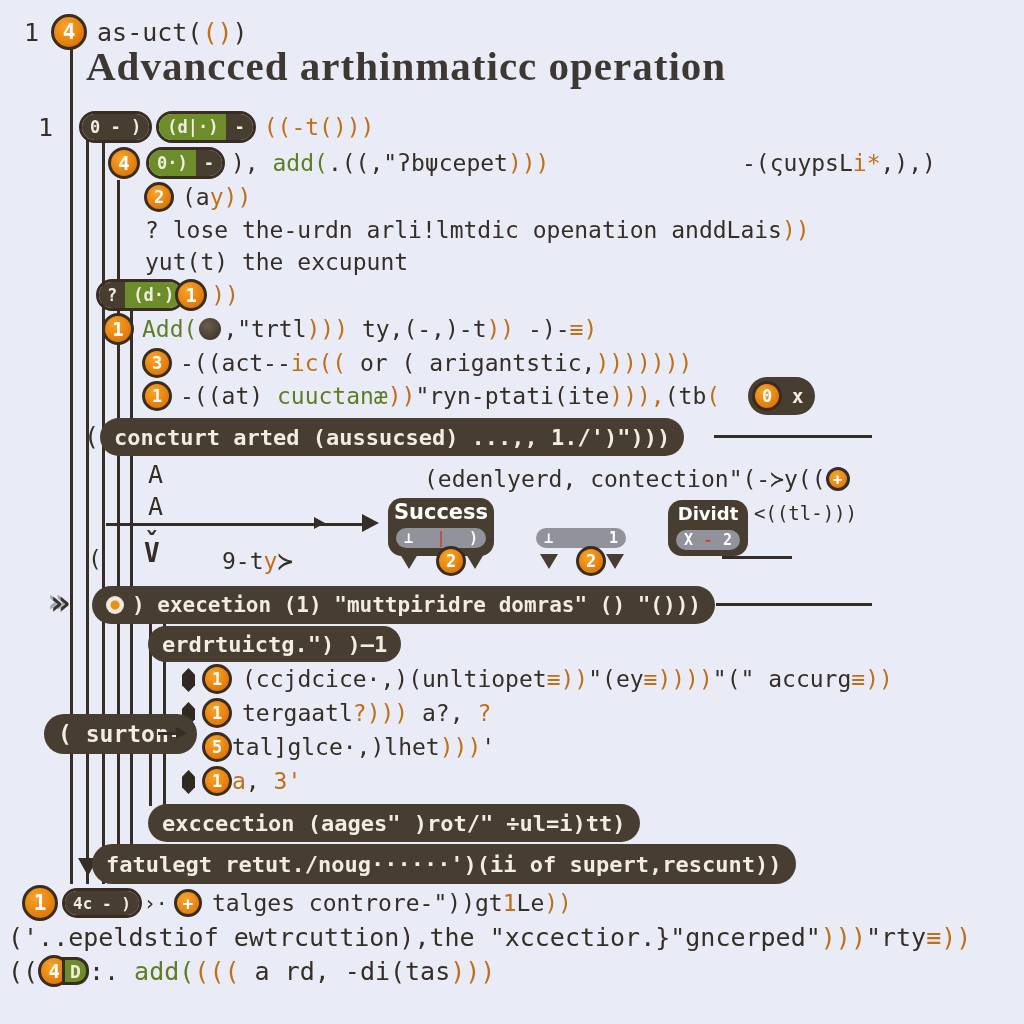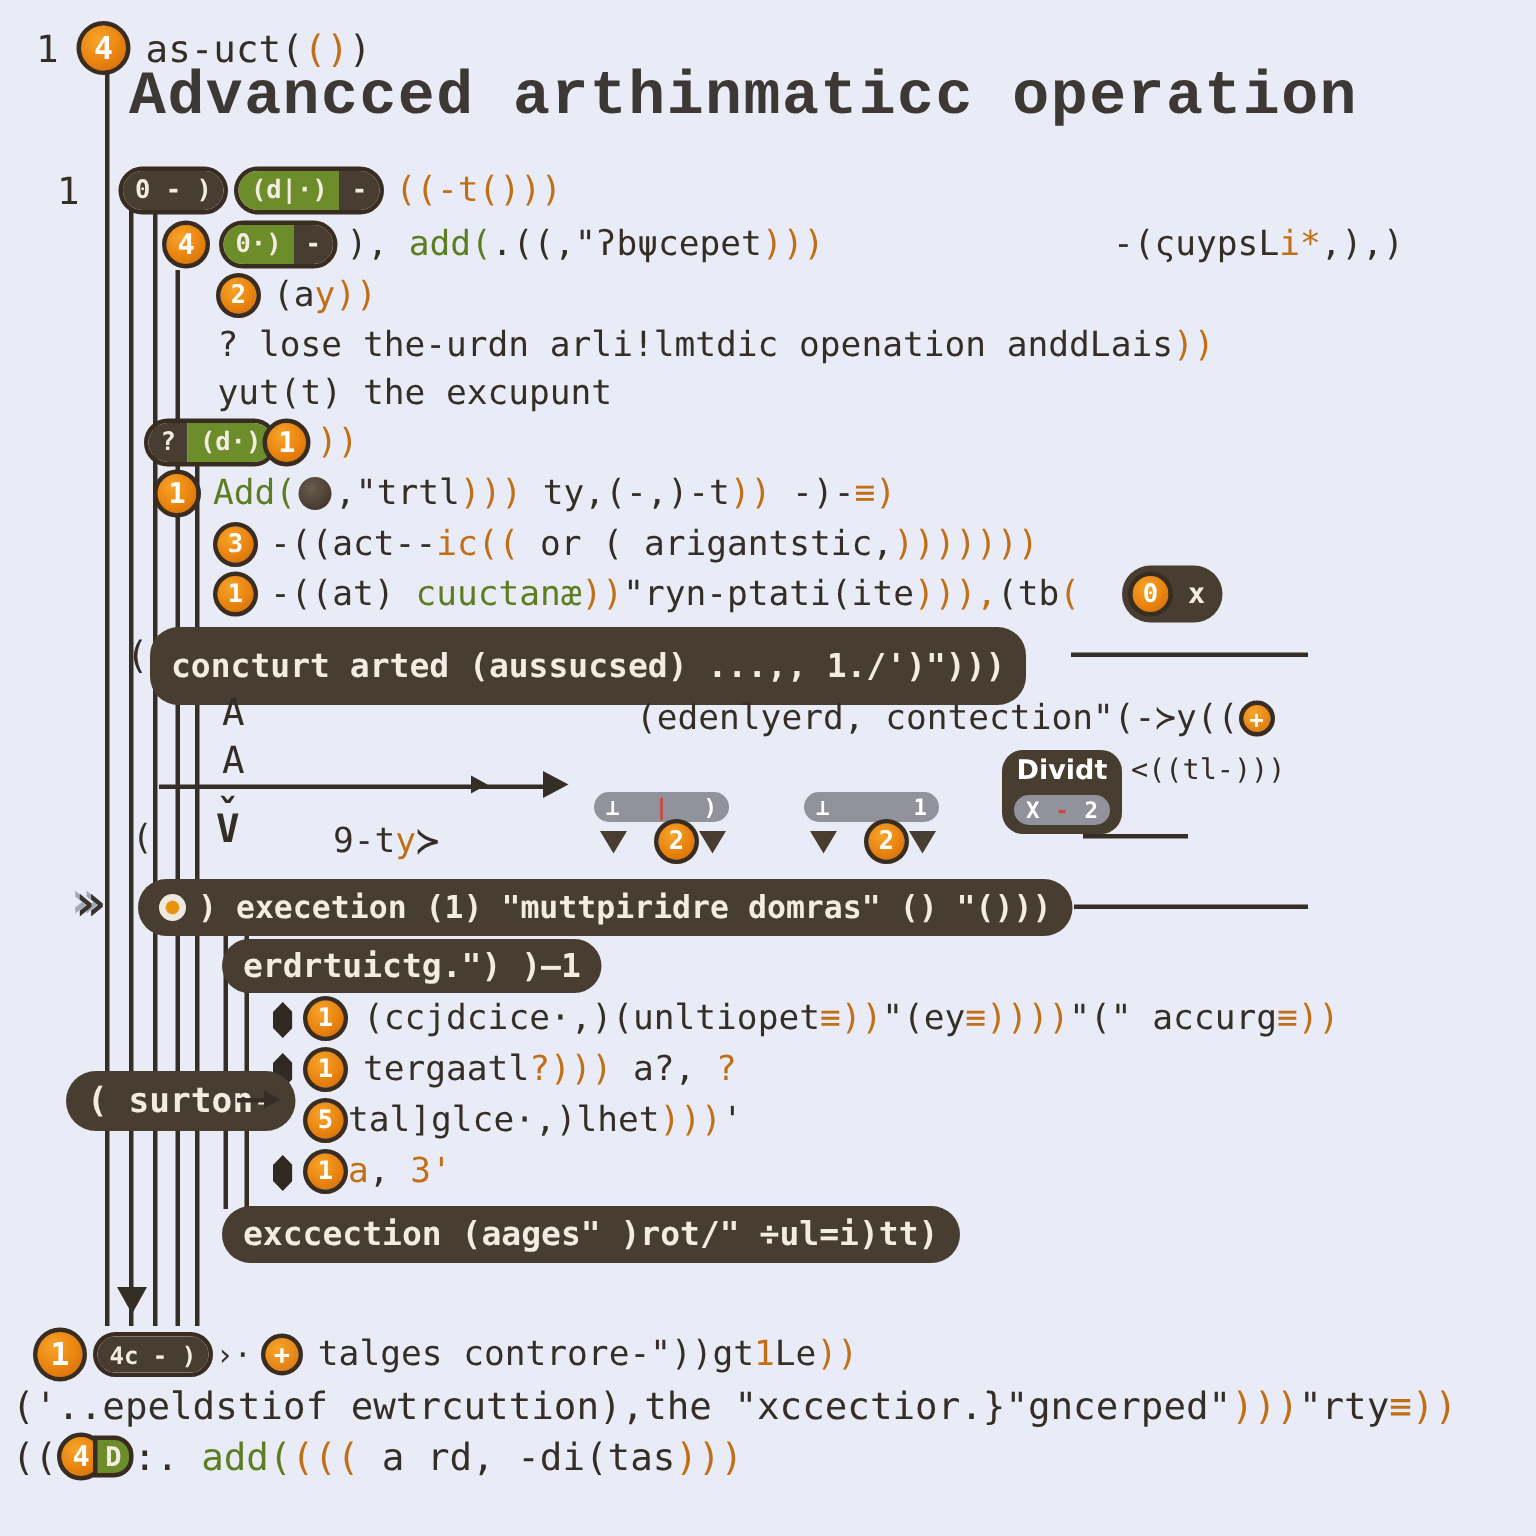--- a/index.html
+++ b/index.html
@@ -1,20 +1,20 @@
 <!DOCTYPE html>
 <html><head>
 <meta charset="utf-8">
 <style>
   html,body{margin:0;padding:0}
   #canvas{position:relative;width:1024px;height:1024px;background:#e9ecf6;overflow:hidden;
           font-family:"DejaVu Sans Mono","Liberation Mono",monospace;color:#352e27}
   .abs{position:absolute;white-space:pre}
   .row{position:absolute;display:flex;align-items:center;white-space:pre;height:34px}
-  .sans{font-family:Liberation Mono, monospace}
+  .sans{font-family:Liberation Serif, serif}
   .c23{font-size:23px}
   .c25{font-size:25px}
   .dark{color:#352e27}
   .org{color:#c06f17}
   .grn{color:#5d7d22}
   .red{color:#cc4538}
   .vline{position:absolute;width:3px;background:#352e26}
   .hline{position:absolute;height:3px;background:#352e26}
   .badge{display:inline-flex;align-items:center;justify-content:center;border-radius:50%;
          background:radial-gradient(circle at 38% 32%,#f7a429 0%,#e8830f 55%,#cf690a 100%);
@@ -122,32 +122,35 @@
   <div class="row" style="left:142px;top:379px">
     <span class="badge b30">1</span>
     <span class="c23 dark" style="margin-left:8px">-((at) </span><span class="c23 grn">cuuctanæ</span><span class="c23 org">))</span><span class="c23 dark">"ryn-ptati(ite</span><span class="c23 org">))),</span><span class="c23 dark">(tb</span><span class="c23 org">(</span>
   </div>
   <div class="abs" style="left:748px;top:377px;display:inline-flex;align-items:center;background:#483d31;border-radius:19px;height:38px;padding:0 12px 0 4px">
     <span class="badge b30">0</span>
     <span style="color:#f2ece1;font-size:19px;font-weight:bold;margin-left:10px">x</span>
   </div>
 
   <span class="abs c25 dark" style="left:84px;top:422px">(</span>
-  <div class="bar" style="left:100px;top:418px;height:52px;font-size:22px">
+  <div class="bar" style="left:100px;top:418px;height:38px;font-size:22px">
     <span>concturt arted (aussucsed) ...,, 1./')")))</span>
   </div>
   <div class="hline" style="left:714px;top:435px;width:158px"></div>
 
   <span class="abs c25 dark" style="left:148px;top:460px">A</span>
   <div class="row" style="left:424px;top:462px">
     <span class="c23 dark">(edenlyerd, contection"(-≻y((</span>
     <span class="pluscirc" style="width:24px;height:24px;font-size:16px">+</span>
   </div>
   <span class="abs c25 dark" style="left:148px;top:492px">A</span>
 
+  <div class="tooltip" style="left:388px;top:498px;width:106px;height:58px">
+    <div class="tiplabel">Success</div>
+  </div>
   <div class="innerpill" style="left:396px;top:528px;width:90px;height:20px">
     <span>⊥</span>
       <span class="red">|</span>
       <span>)</span>
   </div>
   <div class="leg" style="left:400px;top:554px"></div>
   <div class="leg" style="left:466px;top:554px"></div>
   <span class="badge b30 abs" style="left:436px;top:546px">2</span>
 
   <div class="innerpill" style="left:536px;top:528px;width:90px;height:20px">
@@ -218,20 +221,23 @@
   </div>
 
   <div class="bar" style="left:44px;top:714px;height:40px;border-radius:20px;font-size:23px">
     <span>( surton-</span>
   </div>
   <div class="hline" style="left:158px;top:732px;width:20px"></div>
   <div class="tri-r small" style="left:176px;top:727px"></div>
 
   <div class="bar" style="left:148px;top:804px;height:38px;font-size:22px">
     <span>exccection (aages" )rot/" ÷ul=i)tt)</span>
+  </div>
+  <div class="bar" style="left:92px;top:844px;height:40px;border-radius:20px;font-size:22px">
+    <span>fatulegt retut./noug······')(ii of supert,rescunt))</span>
   </div>
 
   <div class="row" style="left:22px;top:884px;height:38px">
     <span class="badge b36">1</span>
     <span class="cpill" style="margin-left:4px;height:30px"><span class="seg seg-dark" style="font-size:16px">4c - )</span></span>
     <span class="dark" style="font-size:20px;margin-left:2px">›·</span>
     <span class="pluscirc" style="margin-left:6px">+</span>
     <span class="c23 dark" style="margin-left:10px">talges controre-"))gt</span><span class="c23 org">1</span><span class="c23 dark">Le</span><span class="c23 org">))</span>
   </div>
 

